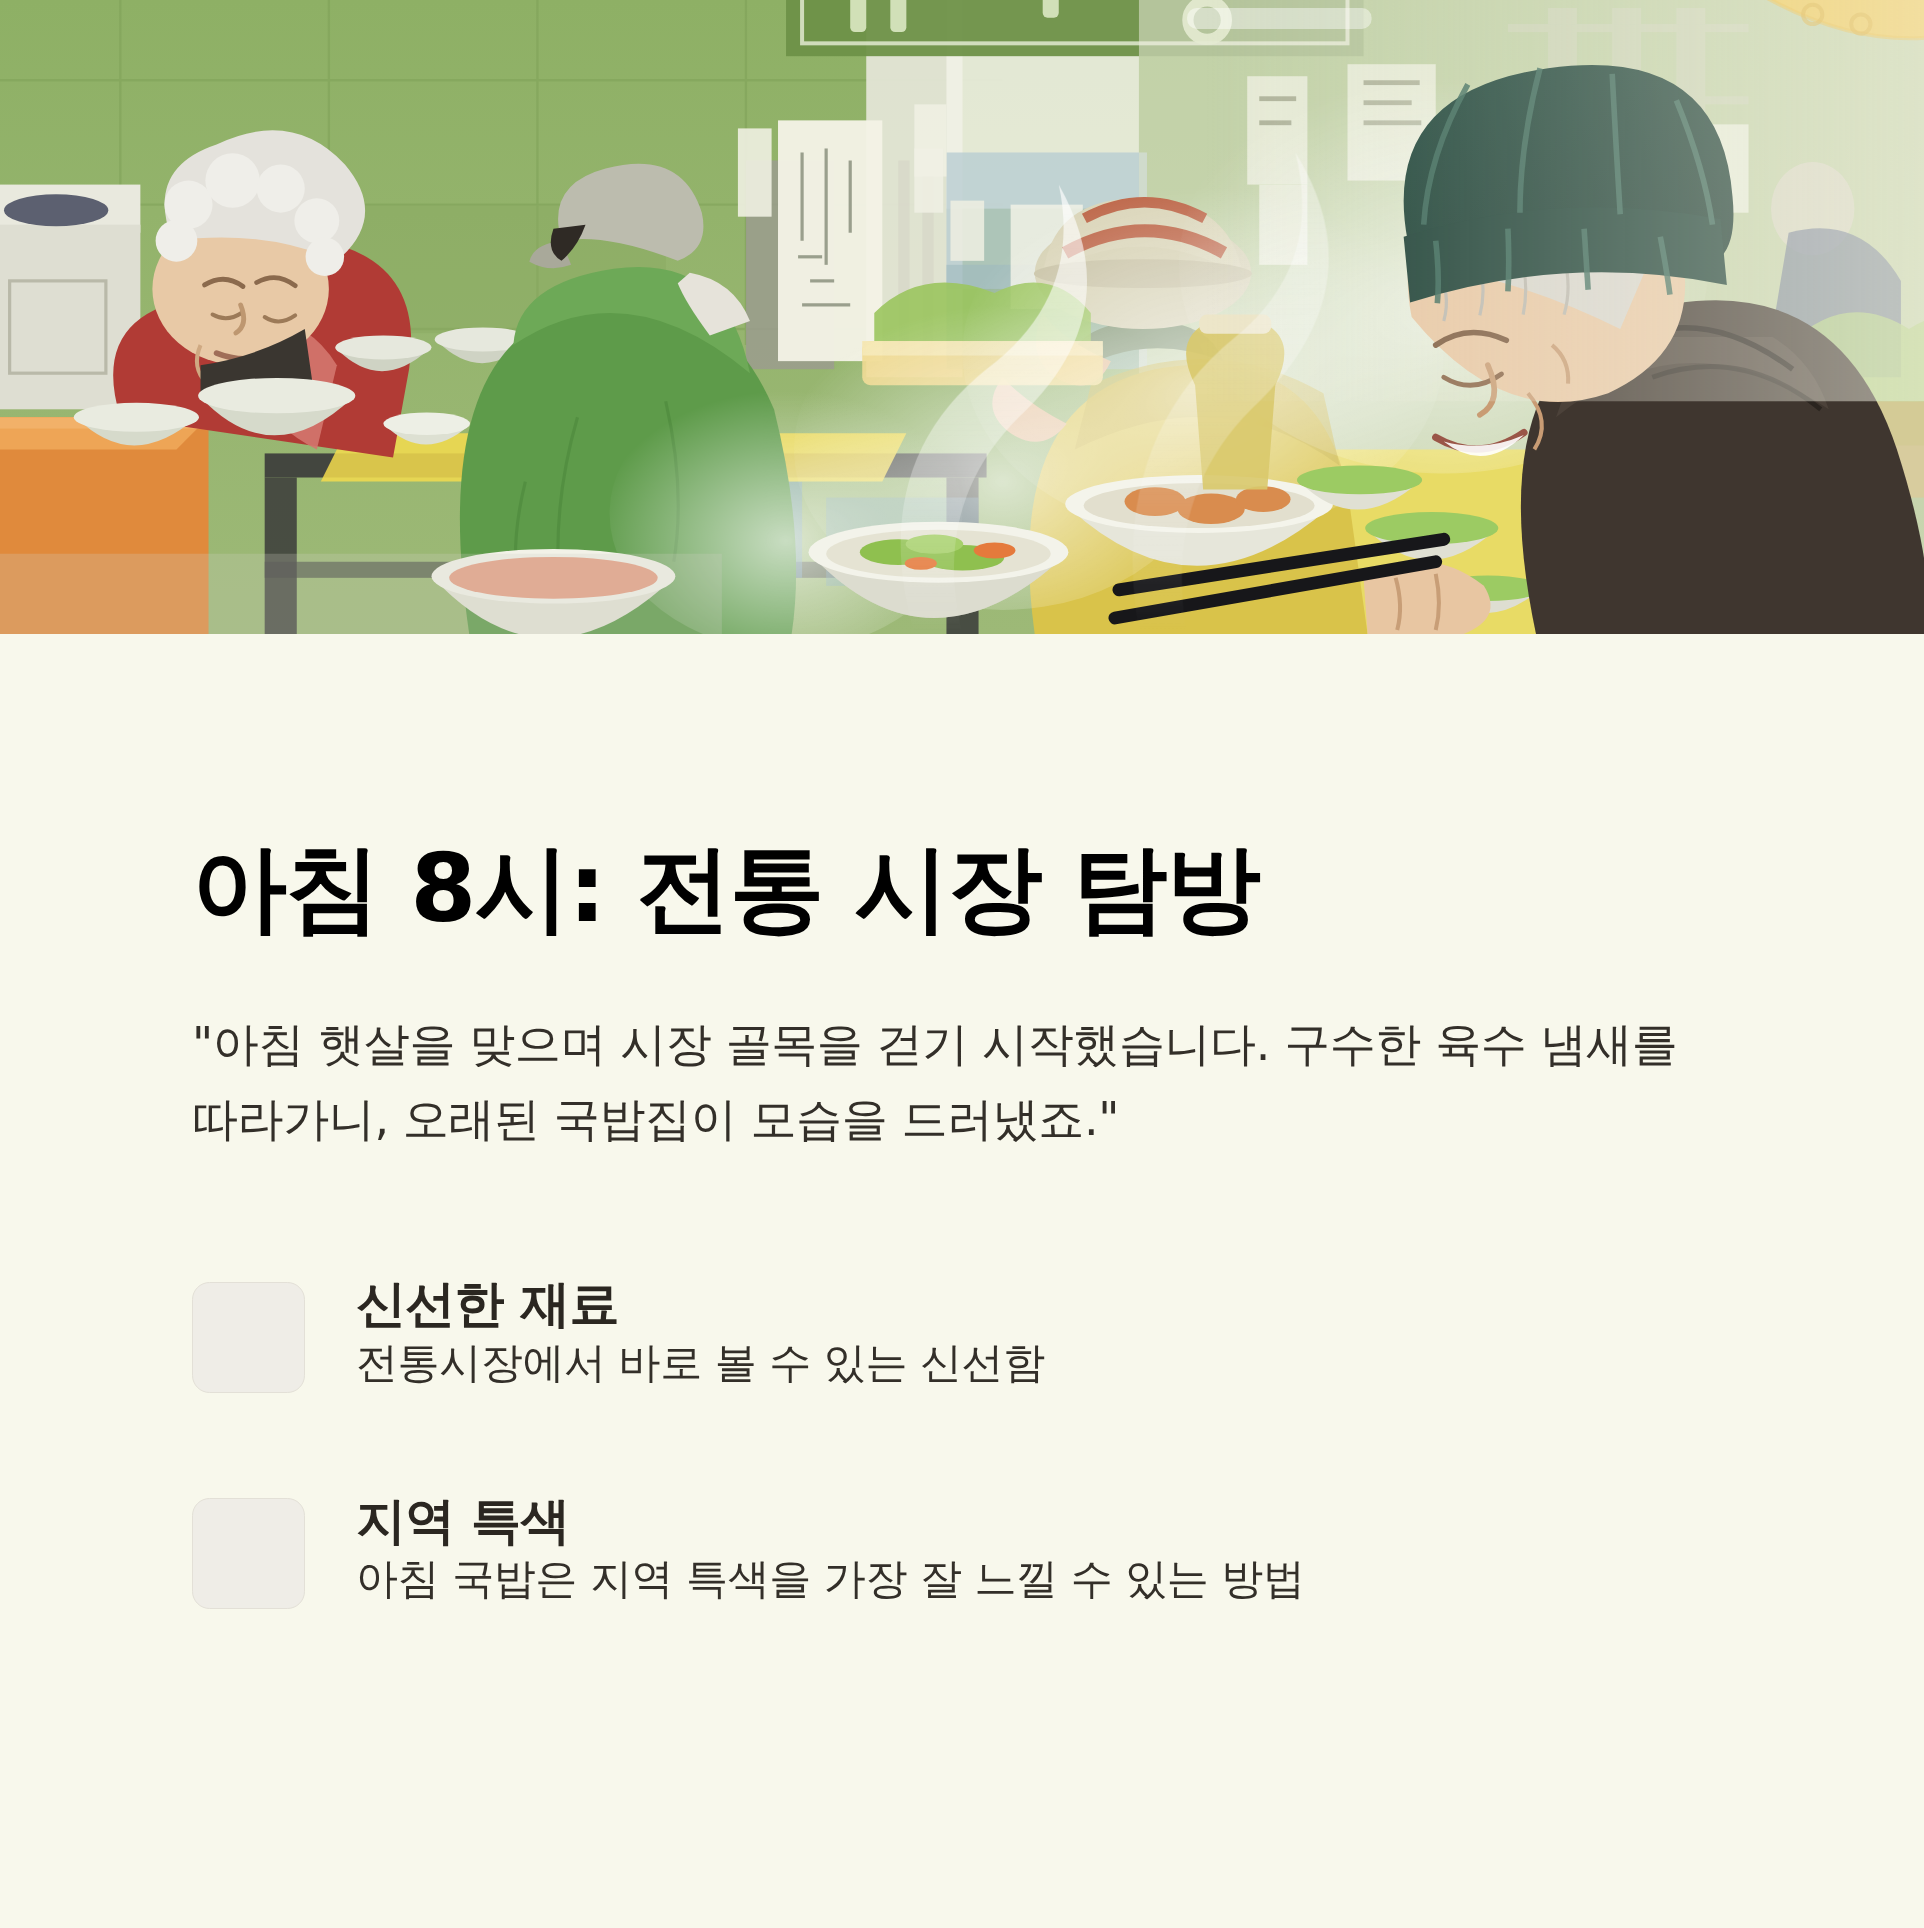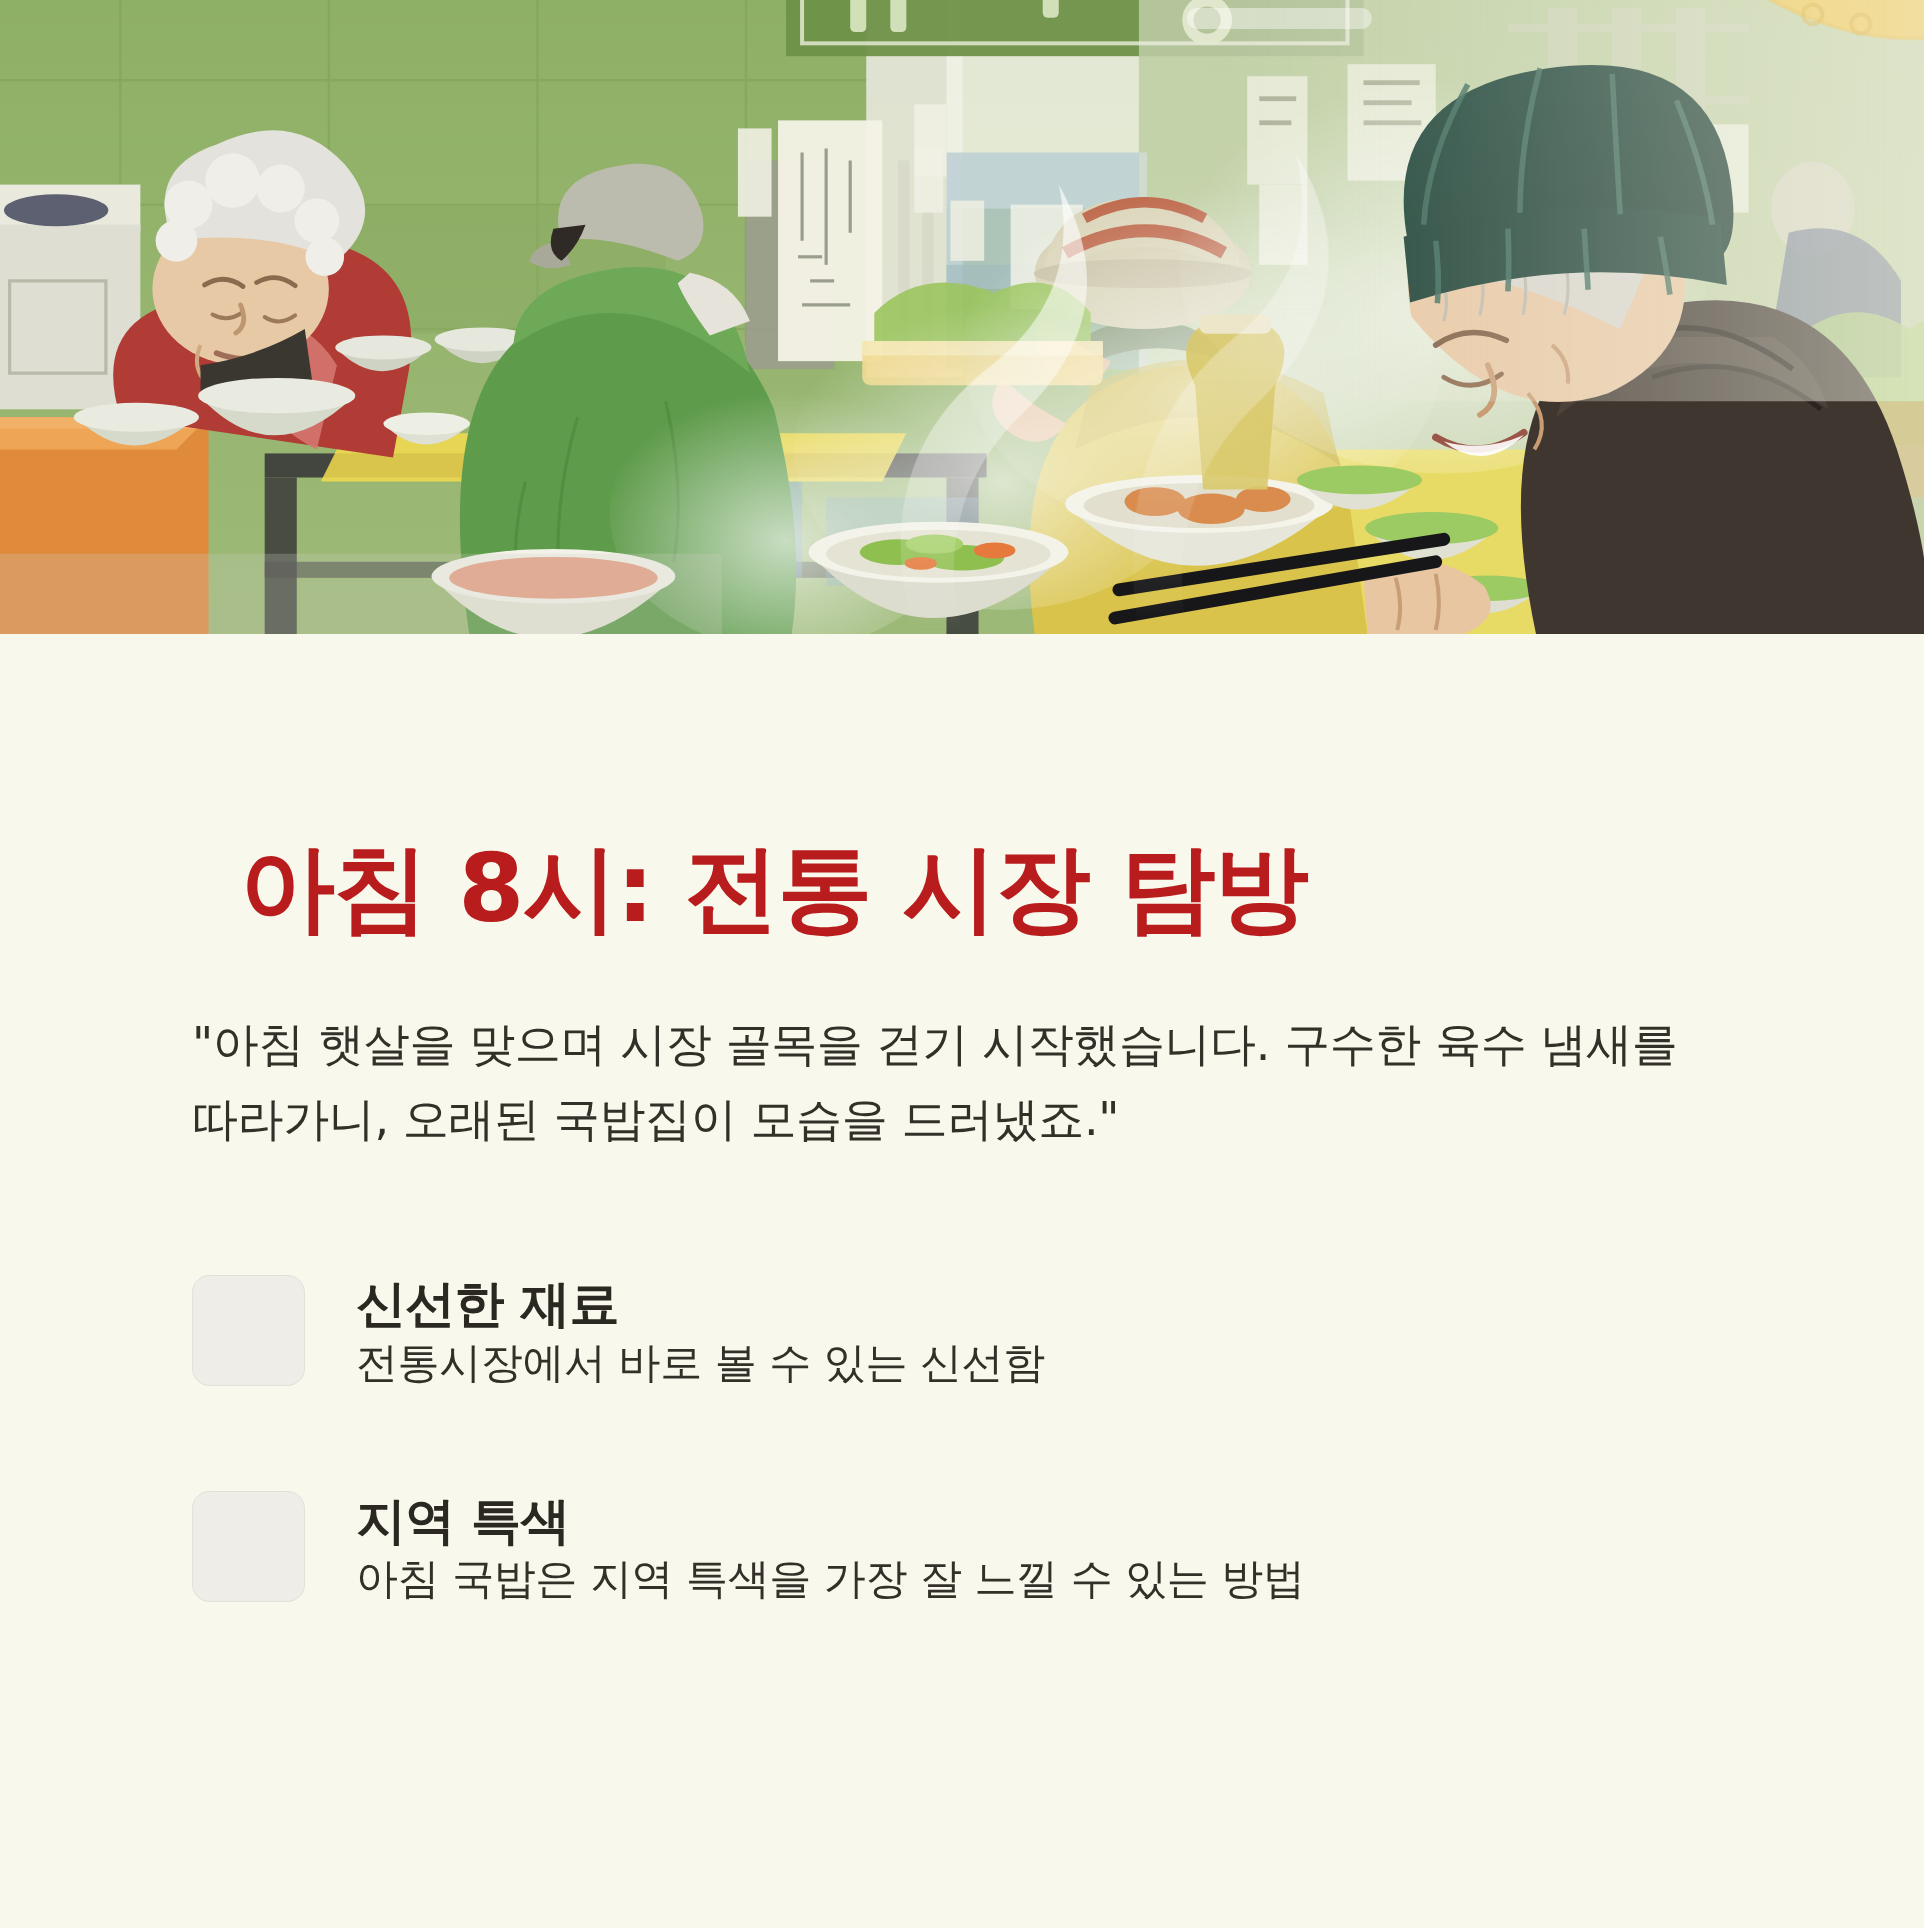--- a/index.html
+++ b/index.html
@@ -36,40 +36,39 @@
     left: 0; top: 634px;
     width: 1925px;
     padding: 201px 192px 0 192px;
   }
 
   .page-title {
     font-size: 95px;
     line-height: 1.12;
     font-weight: 700;
     letter-spacing: -1.6px;
-    color: #b91c1c;
+    color: #000000;
     white-space: nowrap;
-    margin-left: 48px;
   }
 
   .quote {
     margin-top: 66px;
     max-width: 1548px;
     font-size: 46px;
     line-height: 1.62;
     font-weight: 400;
     color: #332F29;
     letter-spacing: -0.4px;
   }
 
   .features { margin-top: 112px; }
 
   .feature {
     display: flex;
-    align-items: center;
+    align-items: flex-end;
     margin-bottom: 92px;
   }
   .feature:last-child { margin-bottom: 0; }
 
   .feature-icon-box {
     flex: 0 0 auto;
     width: 113px;
     height: 111px;
     border-radius: 17.6px;
     background: #EFEDE7;

